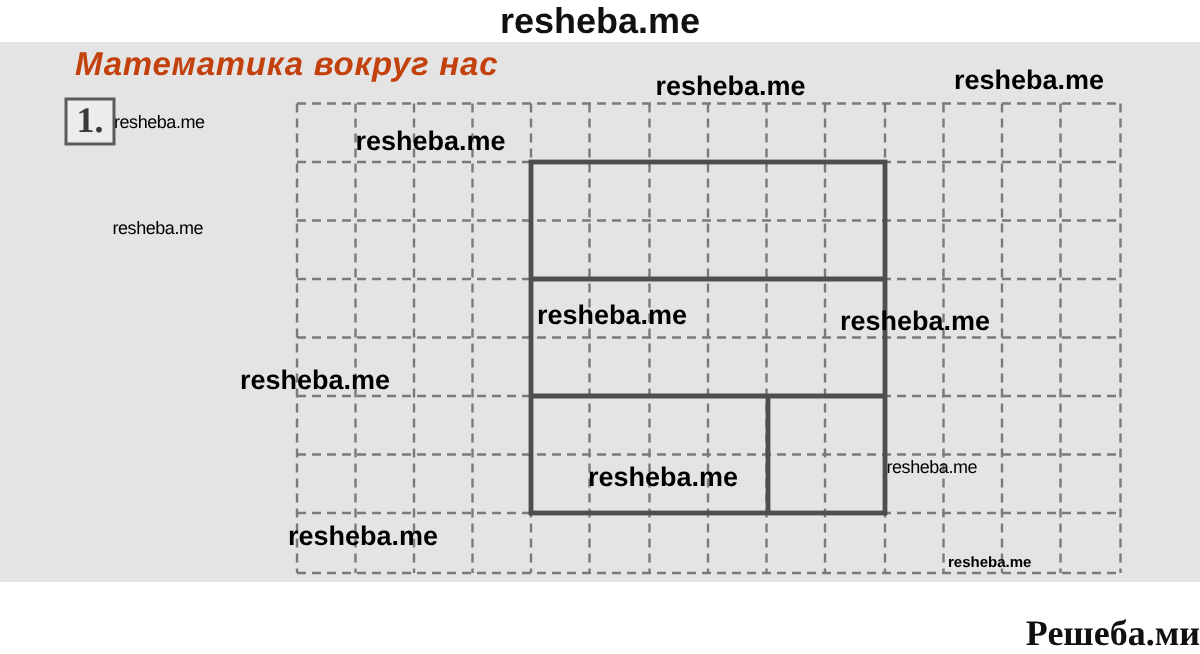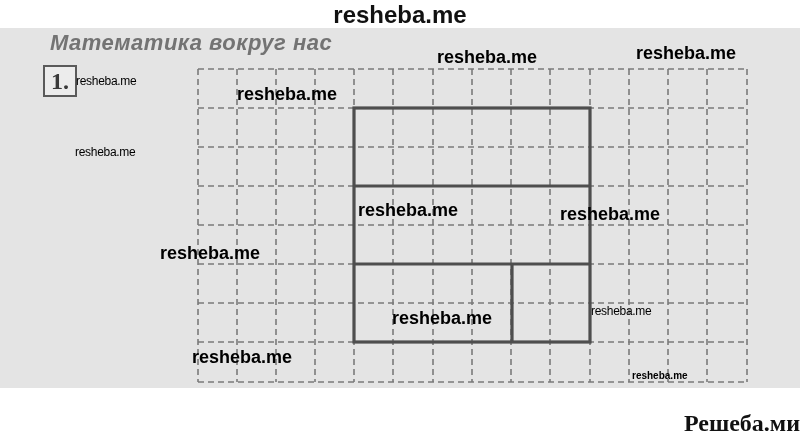--- a/index.html
+++ b/index.html
@@ -1,19 +1,19 @@
 <!DOCTYPE html>
 <html><head>
 <meta charset="utf-8">
 <style>
   html, body { margin:0; padding:0; }
   body { width:800px; height:436px; background:#ffffff; position:relative; overflow:hidden; font-family:"Liberation Sans", sans-serif; }
   .top-wm { position:absolute; left:0; top:0; width:800px; height:28px; background:#fff; text-align:center; font-weight:bold; font-size:24px; line-height:30px; color:#111; }
   .page { position:absolute; left:0; top:28px; width:800px; height:360px; background:#e4e4e4; }
-  .title { position:absolute; left:50px; top:2px; font-size:22px; font-weight:bold; font-style:italic; color:#737373; letter-spacing:0.5px; }
+  .title { position:absolute; left:50px; top:2px; font-size:22px; font-weight:bold; font-style:italic; color:#c2410c; letter-spacing:0.5px; }
   .num-box { position:absolute; left:43px; top:37px; width:30px; height:28px; border:2px solid #5a5a5a; background:#ececec; font-family:"Liberation Serif", serif; font-weight:bold; font-size:24px; color:#3a3a3a; line-height:28px; text-align:center; box-sizing:content-box; }
   .bottom-wm { position:absolute; left:0; top:388px; width:800px; height:52px; background:#fff; text-align:right; font-weight:bold; font-size:24px; line-height:70px; color:#111;font-family:Liberation Serif, serif; }
   svg.grid { position:absolute; left:0; top:0; }
   .wm { position:absolute; font-weight:bold; color:#000; white-space:nowrap; }
   .wm.big { font-size:18px; }
   .wm.small { font-size:12px; font-weight:normal; letter-spacing:-0.3px; }
   .wm.tiny { font-size:10px; }
 </style>
 </head>
 <body>

